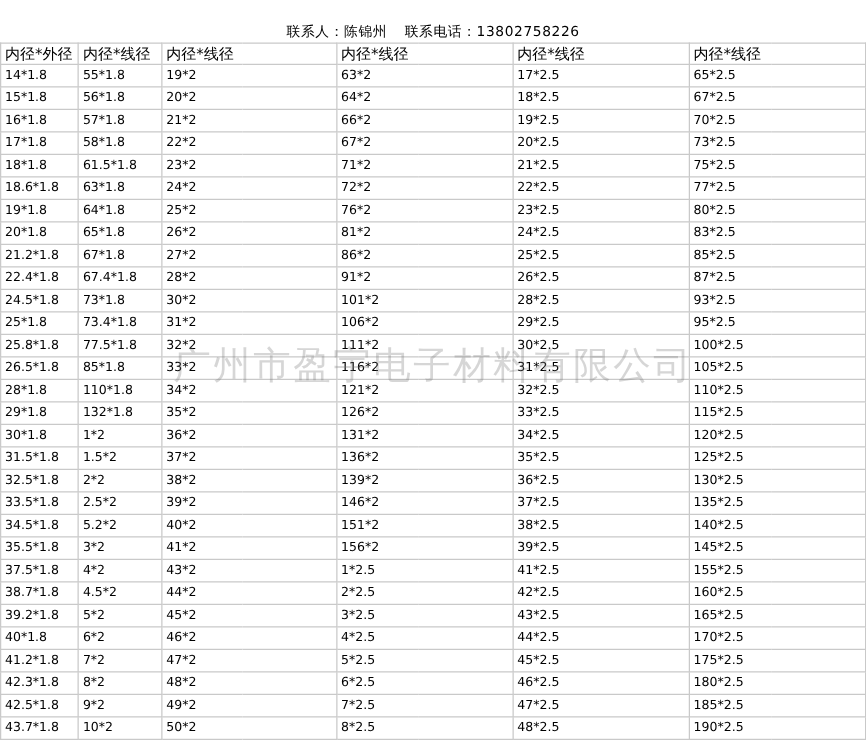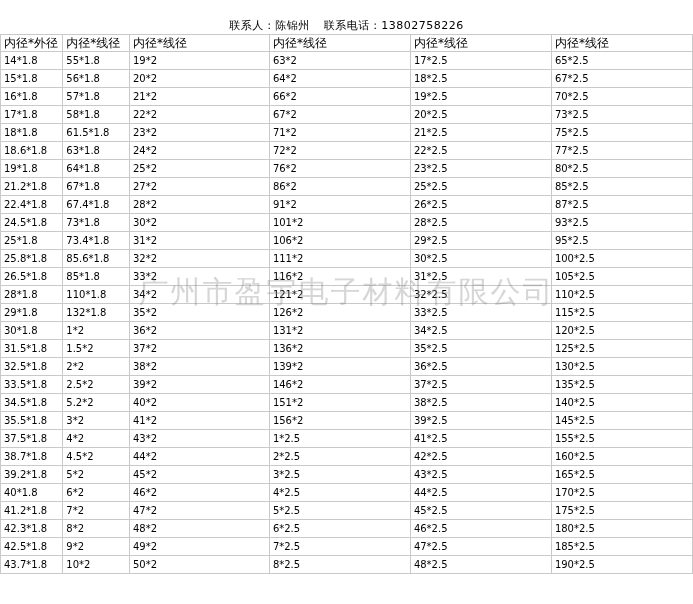--- a/index.html
+++ b/index.html
@@ -160,20 +160,28 @@
         </tr>
         <tr>
           <td colspan="1">19*1.8</td>
           <td colspan="1">64*1.8</td>
           <td colspan="2">25*2</td>
           <td colspan="2">76*2</td>
           <td colspan="2">23*2.5</td>
           <td colspan="2">80*2.5</td>
         </tr>
         <tr>
+          <td colspan="1">20*1.8</td>
+          <td colspan="1">65*1.8</td>
+          <td colspan="2">26*2</td>
+          <td colspan="2">81*2</td>
+          <td colspan="2">24*2.5</td>
+          <td colspan="2">83*2.5</td>
+        </tr>
+        <tr>
           <td colspan="1">21.2*1.8</td>
           <td colspan="1">67*1.8</td>
           <td colspan="2">27*2</td>
           <td colspan="2">86*2</td>
           <td colspan="2">25*2.5</td>
           <td colspan="2">85*2.5</td>
         </tr>
         <tr>
           <td colspan="1">22.4*1.8</td>
           <td colspan="1">67.4*1.8</td>
@@ -193,21 +201,21 @@
         <tr>
           <td colspan="1">25*1.8</td>
           <td colspan="1">73.4*1.8</td>
           <td colspan="2">31*2</td>
           <td colspan="2">106*2</td>
           <td colspan="2">29*2.5</td>
           <td colspan="2">95*2.5</td>
         </tr>
         <tr>
           <td colspan="1">25.8*1.8</td>
-          <td colspan="1">85.6*1.8</td>
+          <td colspan="1">77.5*1.8</td>
           <td colspan="2">32*2</td>
           <td colspan="2">111*2</td>
           <td colspan="2">30*2.5</td>
           <td colspan="2">100*2.5</td>
         </tr>
         <tr>
           <td colspan="1">26.5*1.8</td>
           <td colspan="1">85*1.8</td>
           <td colspan="2">33*2</td>
           <td colspan="2">116*2</td>

